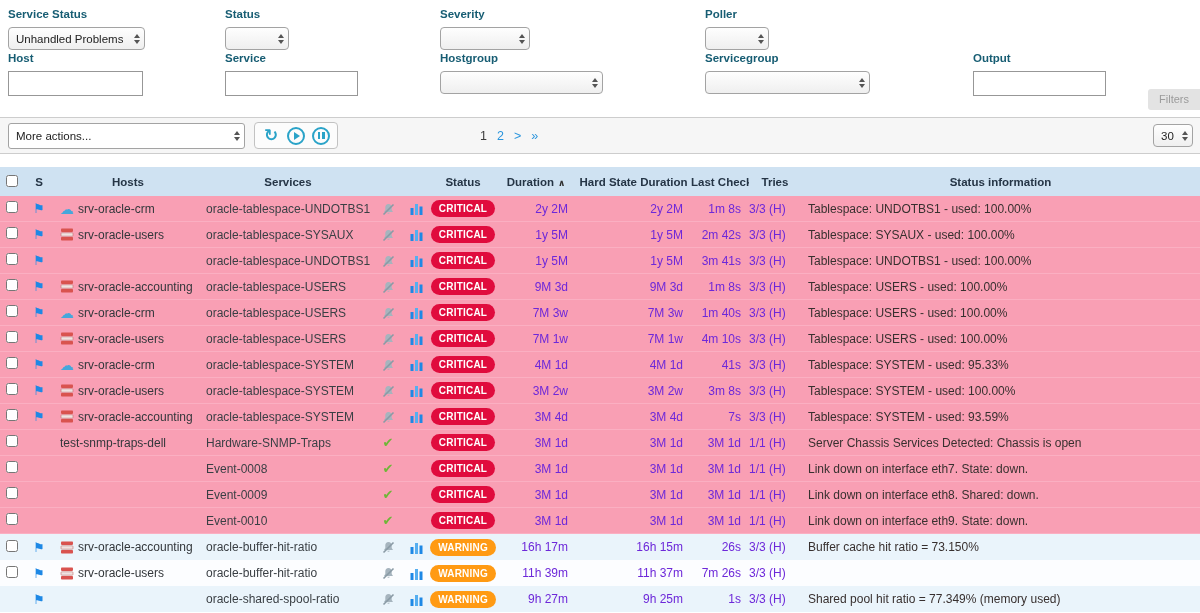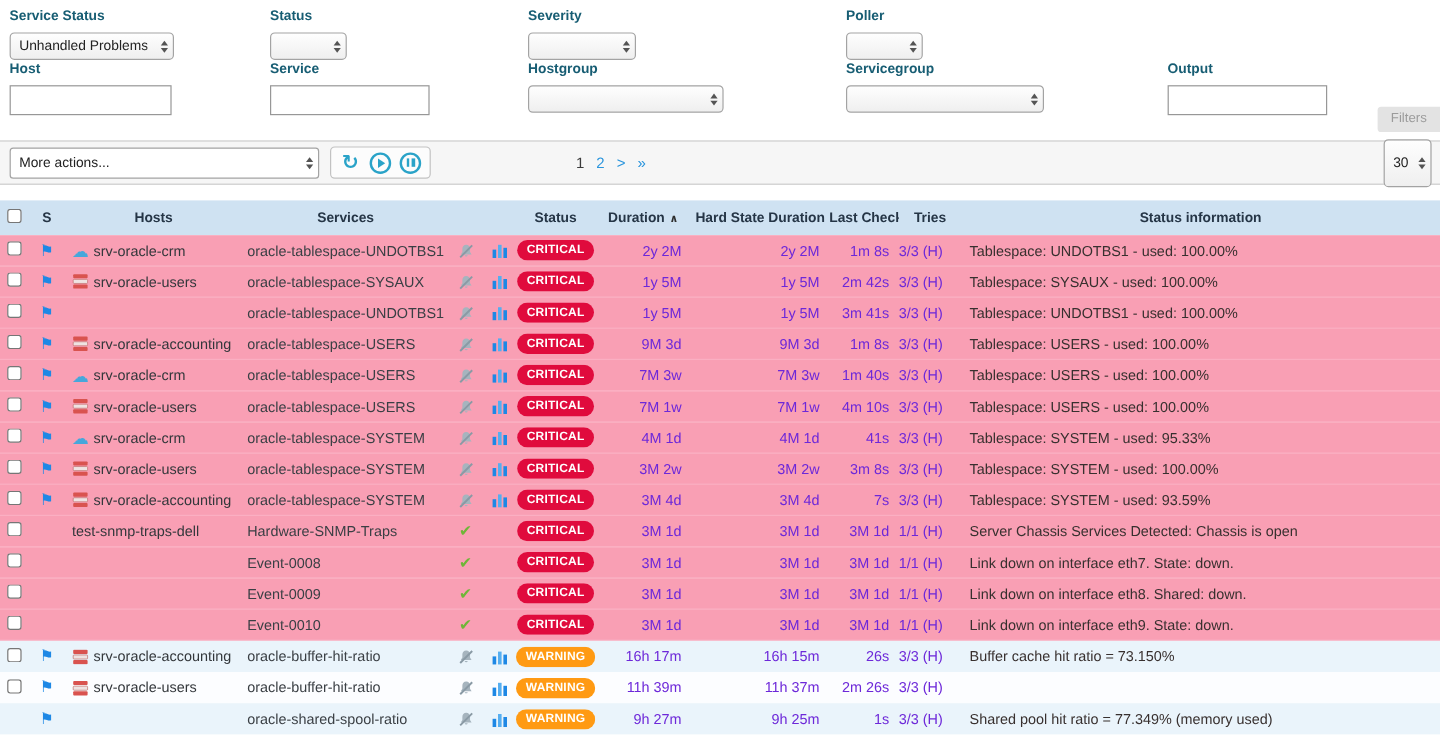--- a/index.html
+++ b/index.html
@@ -26,32 +26,32 @@
   #fg-poller         { left: 705px; top: 8px; }  #fg-poller .mock-select { width: 64px; }
   #fg-host           { left: 8px;   top: 52px; } #fg-host .text-input { width: 135px; }
   #fg-service        { left: 225px; top: 52px; } #fg-service .text-input { width: 133px; }
   #fg-hostgroup      { left: 440px; top: 52px; } #fg-hostgroup .mock-select { width: 163px; }
   #fg-servicegroup   { left: 705px; top: 52px; } #fg-servicegroup .mock-select { width: 165px; }
   #fg-output         { left: 973px; top: 52px; } #fg-output .text-input { width: 133px; }
   .filters-tab { position: absolute; right: 0; top: 89px; background: #e3e3e3; color: #9b9b9b; font-size: 11px; padding: 4px 11px 5px; border-radius: 3px 0 0 3px; cursor: pointer; }
 
   
   .toolbar { position: relative; height: 37px; background: #f6f6f6; border-top: 1px solid #cdcdcd; border-bottom: 1px solid #cdcdcd; display: flex; align-items: center; padding: 0 8px; }
-  .toolbar .more { width: 258px; height: 26px; background: #fff; border-radius: 3px; }
+  .toolbar .more { width: 237px; height: 26px; background: #fff; border-radius: 3px; }
   .icon-group { margin-left: 9px; height: 27px; border: 1px solid #c2c2c2; border-radius: 4px; background: #fcfcfc; display: flex; align-items: center; padding: 0 7px; gap: 7px; }
   .cbtn { width: 18px; height: 18px; border-radius: 50%; display: flex; align-items: center; justify-content: center; cursor: pointer; }
   .cbtn.refresh { color: #2aa3c8; font-size: 17px; font-weight: bold; line-height: 16px; }
   .cbtn.ring { border: 2px solid #2aa3c8; }
   .play-tri { width: 0; height: 0; border-top: 4px solid transparent; border-bottom: 4px solid transparent; border-left: 6px solid #2aa3c8; margin-left: 2px; }
   .pause-bars { display: flex; gap: 2px; }
   .pause-bars i { width: 2.5px; height: 7px; background: #2aa3c8; display: block; }
   .pagination { position: absolute; left: 480px; top: 0; height: 100%; display: flex; align-items: center; gap: 10px; font-size: 12.5px; }
   .pagination .cur { color: #3c3c3c; }
   .pagination .plink { color: #2a95dd; cursor: pointer; }
-  .page-size { position: absolute; right: 7px; width: 40px; height: 40px; }
+  .page-size { position: absolute; right: 7px; width: 40px; height: 23px; }
   .tgap { height: 13px; }
 
   
   .grid { display: grid; grid-template-columns: 24px 30px 148px 172px 28px 28px 66px 80px 115px 58px 52px 1fr; align-items: center; }
   .thead { height: 29px; background: #cfe2f2; font-weight: bold; font-size: 11.5px; color: #253546; }
   .thead > div { text-align: center; white-space: nowrap; cursor: pointer; }
   .sort-caret { font-size: 9px; margin-left: 4px; color: #2f2f2f; }
   .trow { height: 26px; font-size: 12px; }
   .trow.critical { background: #f99fb4; border-bottom: 1px solid #fbafc2; }
   .trow.warning.alt-a { background: #eaf4fb; }
@@ -708,21 +708,21 @@
           <svg width="13" height="12" viewBox="0 0 13 12">
             <rect x="0.5" y="5" width="3" height="7" fill="#1e88e5"></rect>
             <rect x="5" y="1" width="3" height="11" fill="#55aef0"></rect>
             <rect x="9.5" y="3.5" width="3" height="8.5" fill="#1e88e5"></rect>
           </svg>
         </span>
     </div>
     <div class="c c-status"><span class="badge warning">WARNING</span></div>
     <div class="c c-dur">11h 39m</div>
     <div class="c c-hsd">11h 37m</div>
-    <div class="c c-lc">2m 26s</div>
+    <div class="c c-lc">7m 26s</div>
     <div class="c c-tries">3/3 (H)</div>
   </div>
     <div class="grid trow warning alt-a">
     <div class="c c-cb"><input type="checkbox" style="visibility: hidden;"></div>
     <div class="c c-flag"><span class="flag">⚑</span></div>
     <div class="c c-host">
 
       <span class="hname"></span>
     </div>
     <div class="c c-svc"><span class="sname">oracle-shared-spool-ratio</span></div>

